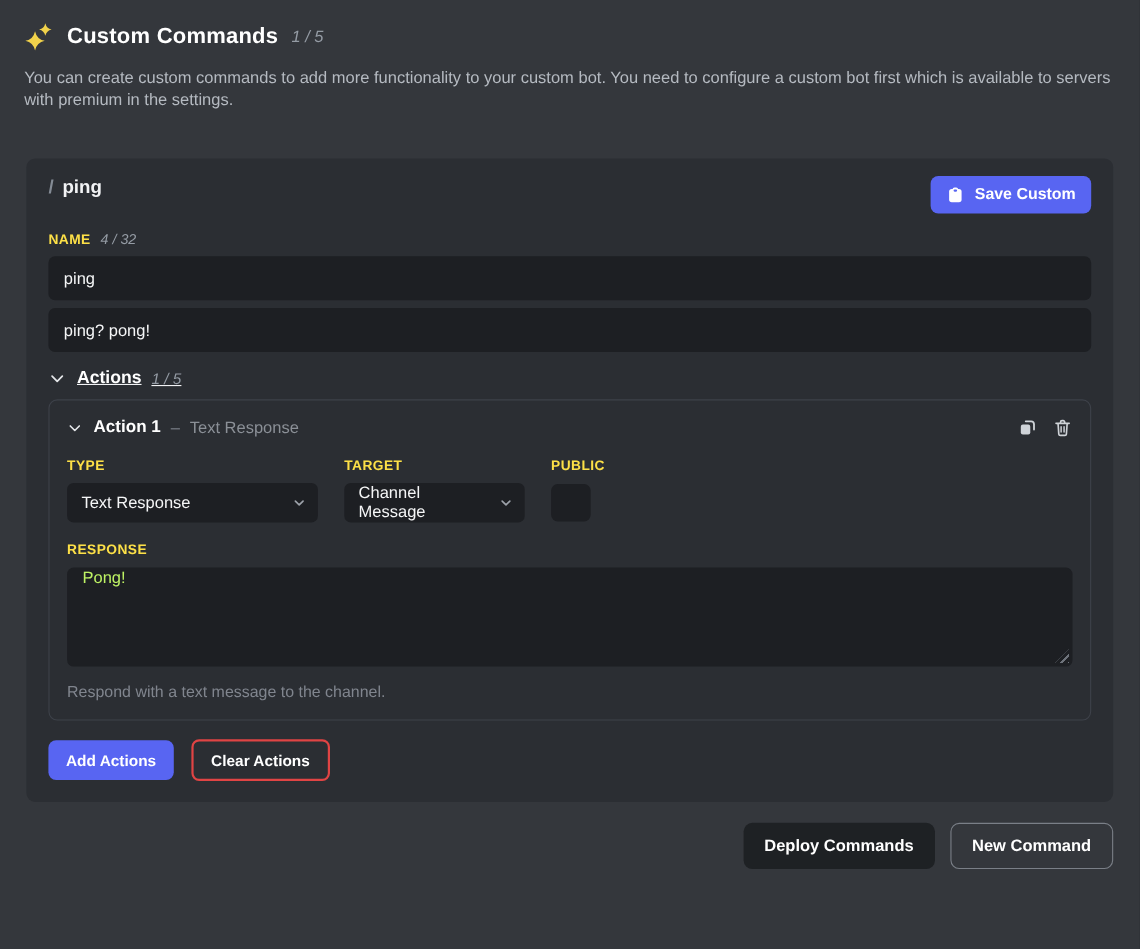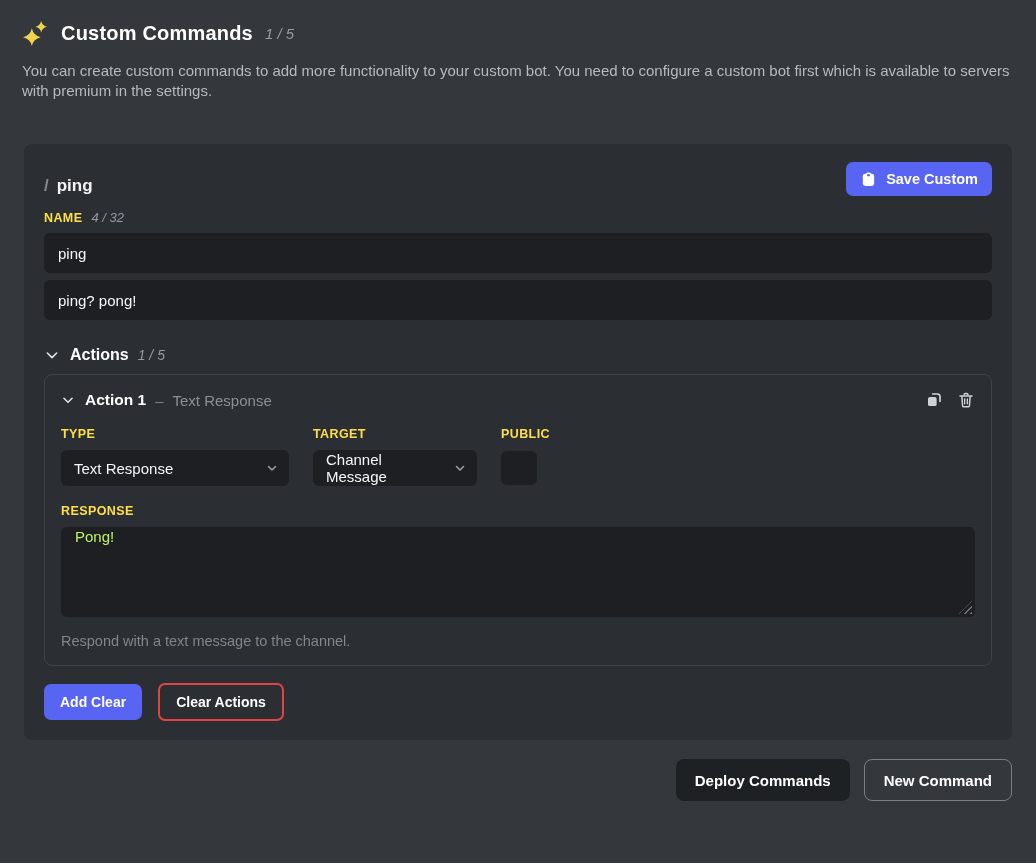--- a/index.html
+++ b/index.html
@@ -20,21 +20,21 @@
     margin-top: 13px; font-size: 15px; line-height: 20px;
     color: #b5bac1; max-width: 1002px;
   }
   
   .card {
     margin: 43px 24px 0 24px;
     background: #2b2e33;
     border-radius: 8px;
     padding: 16px 20px 19px 20px;
   }
-  .card-top { display: flex; align-items: flex-end; justify-content: space-between; height: 36px; }
+  .card-top { display: flex; align-items: flex-start; justify-content: space-between; height: 36px; }
   .cmd-title { font-size: 17px; font-weight: bold; }
   .cmd-slash { color: #848b95; margin-right: 8px; }
   .btn {
     display: inline-flex; align-items: center; justify-content: center;
     border: none; cursor: pointer; font-family: inherit;
     font-weight: bold; color: #ffffff; border-radius: 7px;
   }
   .btn-accent { background: #5865f2; height: 34px; padding: 0 14px; font-size: 14.5px; }
   .save-icon { width: 17px; height: 17px; margin-right: 9px; }
   
@@ -44,21 +44,21 @@
   }
   .field-count { font-size: 13px; margin-left: 9px; }
   .text-input {
     display: block; width: 100%; height: 40px; margin-top: 7px;
     background: #1d1f23; border: none; border-radius: 6px;
     color: #f5f6f7; font-size: 15px; padding: 0 14px; outline: none;
     font-family: inherit;
   }
   .mt-lg { margin-top: 22px; }
   
-  .actions-head { display: flex; align-items: center; margin-top: 25px; height: 20px; cursor: pointer; }
+  .actions-head { display: flex; align-items: center; margin-top: 14px; height: 20px; cursor: pointer; text-decoration: underline; }
   .chev { width: 16px; height: 16px; color: #e3e5e8; flex: none; }
   .actions-title { font-size: 16px; font-weight: bold; margin-left: 10px; color: #ffffff; }
   .actions-count { font-size: 14px; margin-left: 9px; }
   .action-card {
     margin-top: 9px; border: 1px solid #3e424a; border-radius: 8px;
     padding: 14px 16px 16px 16px; background: #2b2e33;
   }
   .action-head { display: flex; align-items: center; height: 22px; }
   .chev-sm { width: 14px; height: 14px; color: #e3e5e8; flex: none; cursor: pointer; }
   .action-title { font-size: 15.5px; font-weight: bold; margin-left: 10px; color: #ffffff; }
@@ -217,21 +217,21 @@
     </div>
     <div class="textarea-wrap">
       <textarea class="response-textarea" style="">Pong!</textarea>
       <div class="resize-handle"></div>
     </div>
     <p class="helper-text">Respond with a text message to the channel.</p>
   </div>
 
   <div class="action-buttons">
     <button class="btn btn-accent btn-add">
-      <span>Add Clear</span>
+      <span>Add Actions</span>
     </button>
     <button class="btn-clear">
       <span>Clear Actions</span>
     </button>
   </div>
 </div>
 
 <div class="footer">
   <button class="btn btn-deploy">
     <span>Deploy Commands</span>

